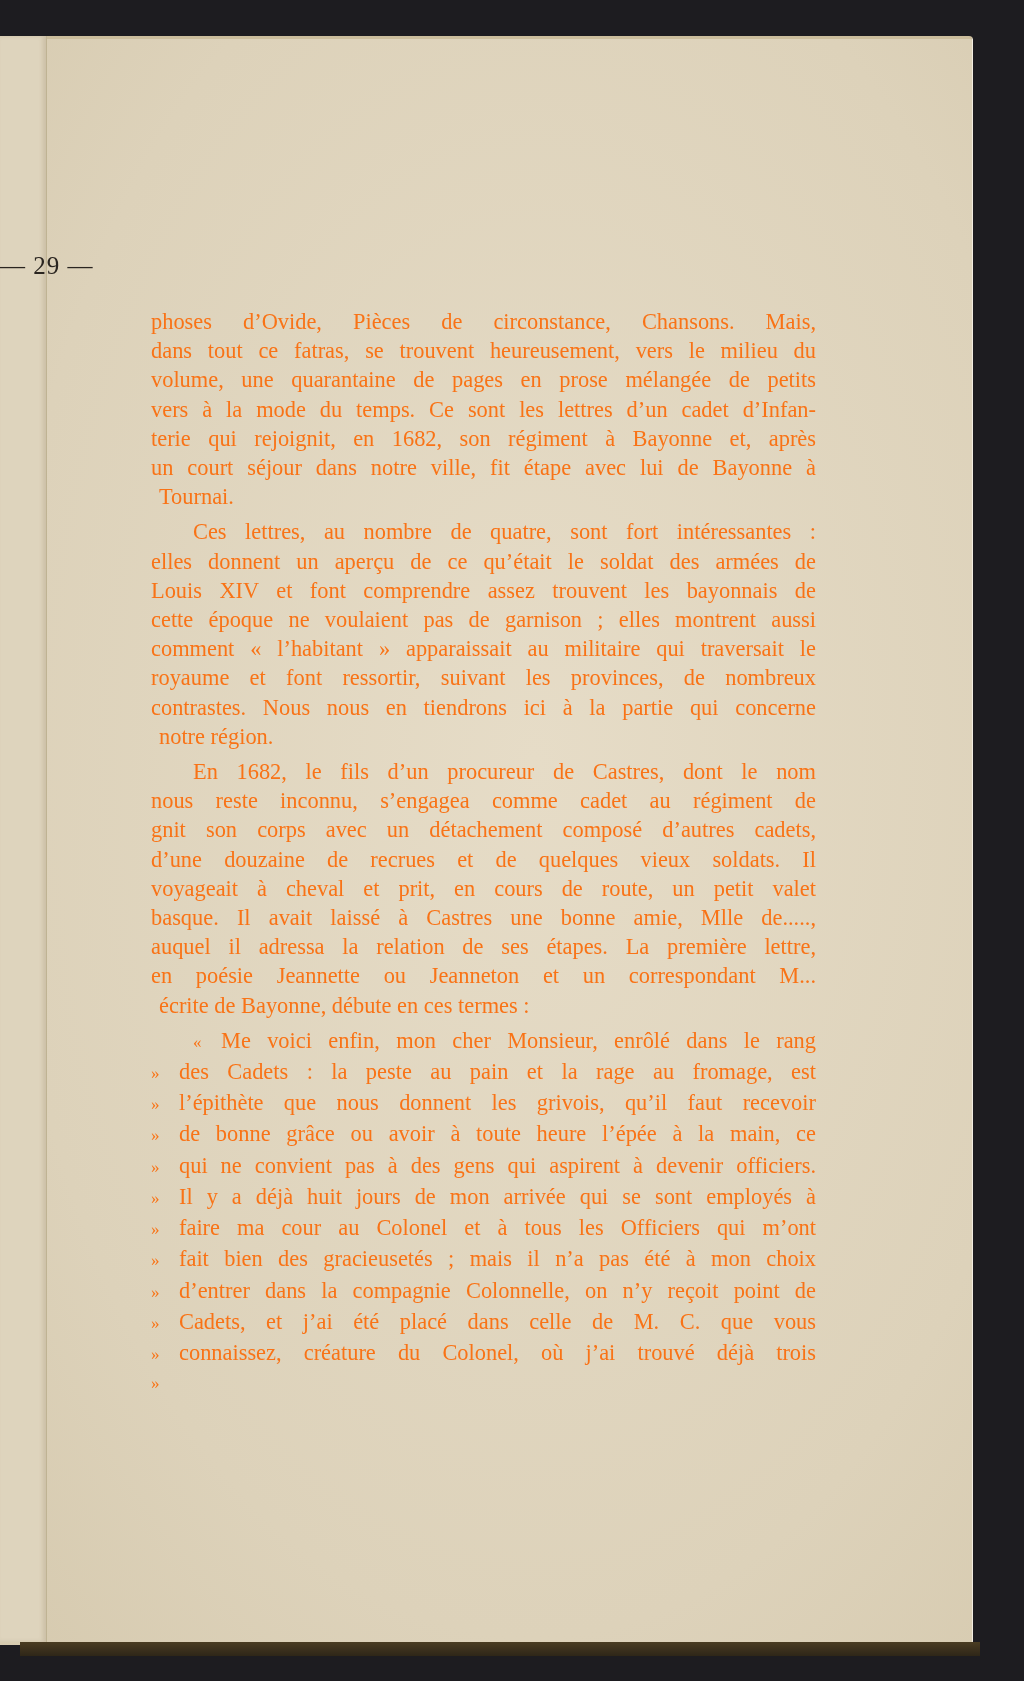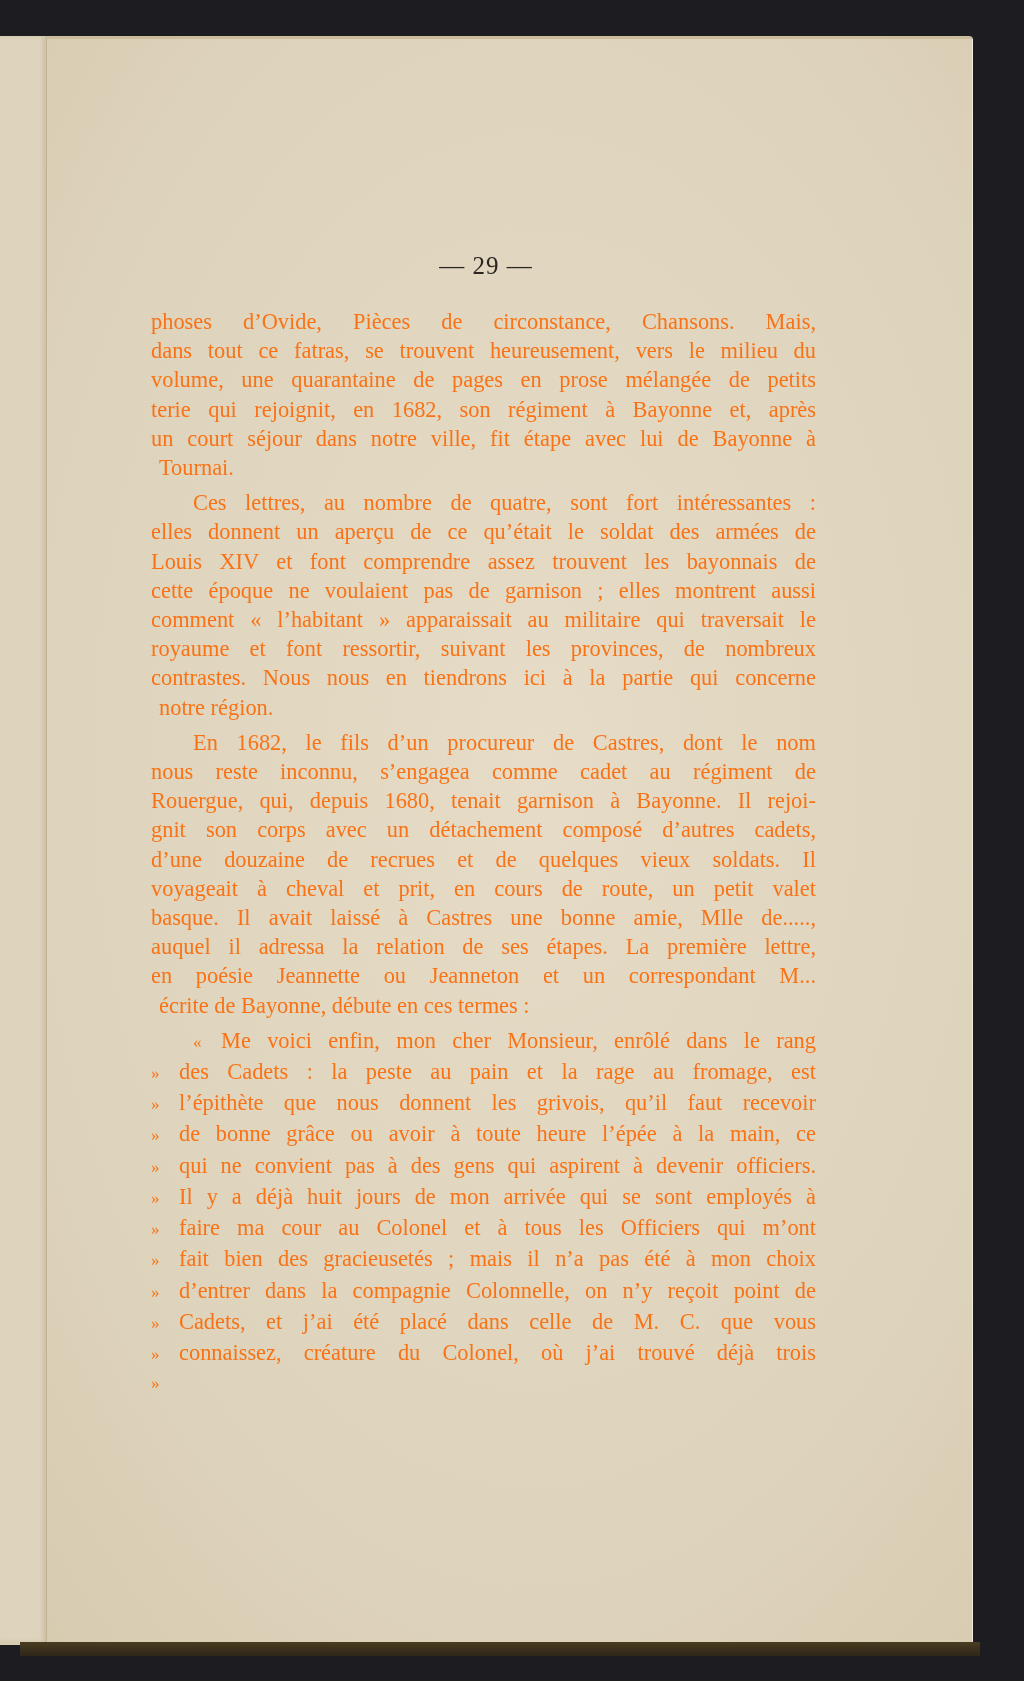--- a/index.html
+++ b/index.html
@@ -24,21 +24,21 @@
       background: linear-gradient(#4a3c22, #2e2618);
     }
     .gutter {
       position: absolute; left: 0; top: 36px; width: 46px; height: 1606px;
       background: #ded4bd;
       border-right: 1px solid #bfb393;
       box-shadow: inset -3px 0 4px rgba(120,100,60,0.18);
     }
     .page-number {
       position: absolute; left: 0; width: 972px; top: 252px;
-      text-align: center; font-size: 25px; color: #2a2520;
+      text-align: left; font-size: 25px; color: #2a2520;
       letter-spacing: 1px;
     }
     .text-block {
       position: absolute; left: 151px; top: 307px; width: 665px;
       color: #f97316; font-size: 22.4px; line-height: 29.2px;
     }
     .para { margin: 0; text-align: justify; text-align-last: left; }
     .para + .para { margin-top: 2px; }
     .line { display: block; text-align: justify; text-align-last: justify; white-space: nowrap; }
     .line.last { text-align-last: left; margin-left: 8px; }
@@ -54,38 +54,38 @@
 <div class="gutter"></div>
 <div class="page-bottom-edge"></div>
 
 <div class="page-number">— 29 —</div>
 
 <div class="text-block">
   <p class="para">
     <span class="line">phoses d’Ovide, Pièces de circonstance, Chansons. Mais,</span>
     <span class="line">dans tout ce fatras, se trouvent heureusement, vers le milieu du</span>
     <span class="line">volume, une quarantaine de pages en prose mélangée de petits</span>
+    <span class="line">vers à la mode du temps. Ce sont les lettres d’un cadet d’Infan-</span>
     <span class="line">terie qui rejoignit, en 1682, son régiment à Bayonne et, après</span>
     <span class="line">un court séjour dans notre ville, fit étape avec lui de Bayonne à</span>
     <span class="line last">Tournai.</span>
   </p>
   <p class="para gap">
     <span class="line" style="padding-left:42px">Ces lettres, au nombre de quatre, sont fort intéressantes :</span>
     <span class="line">elles donnent un aperçu de ce qu’était le soldat des armées de</span>
     <span class="line">Louis XIV et font comprendre assez trouvent les bayonnais de</span>
     <span class="line">cette époque ne voulaient pas de garnison ; elles montrent aussi</span>
     <span class="line">comment « l’habitant » apparaissait au militaire qui traversait le</span>
     <span class="line">royaume et font ressortir, suivant les provinces, de nombreux</span>
     <span class="line">contrastes. Nous nous en tiendrons ici à la partie qui concerne</span>
     <span class="line last">notre région.</span>
   </p>
   <p class="para gap">
     <span class="line" style="padding-left:42px">En 1682, le fils d’un procureur de Castres, dont le nom</span>
     <span class="line">nous reste inconnu, s’engagea comme cadet au régiment de</span>
-    <span class="line">Rouergue, qui, depuis 1680, tenait garnison à Bayonne. Il rejoi-</span>
     <span class="line">gnit son corps avec un détachement composé d’autres cadets,</span>
     <span class="line">d’une douzaine de recrues et de quelques vieux soldats. Il</span>
     <span class="line">voyageait à cheval et prit, en cours de route, un petit valet</span>
     <span class="line">basque. Il avait laissé à Castres une bonne amie, Mlle de.....,</span>
     <span class="line">auquel il adressa la relation de ses étapes. La première lettre,</span>
     <span class="line">en poésie Jeannette ou Jeanneton et un correspondant M...</span>
     <span class="line last">écrite de Bayonne, débute en ces termes :</span>
   </p>
   <div class="para gap">
     <div class="quote-line" style="padding-left:42px">

